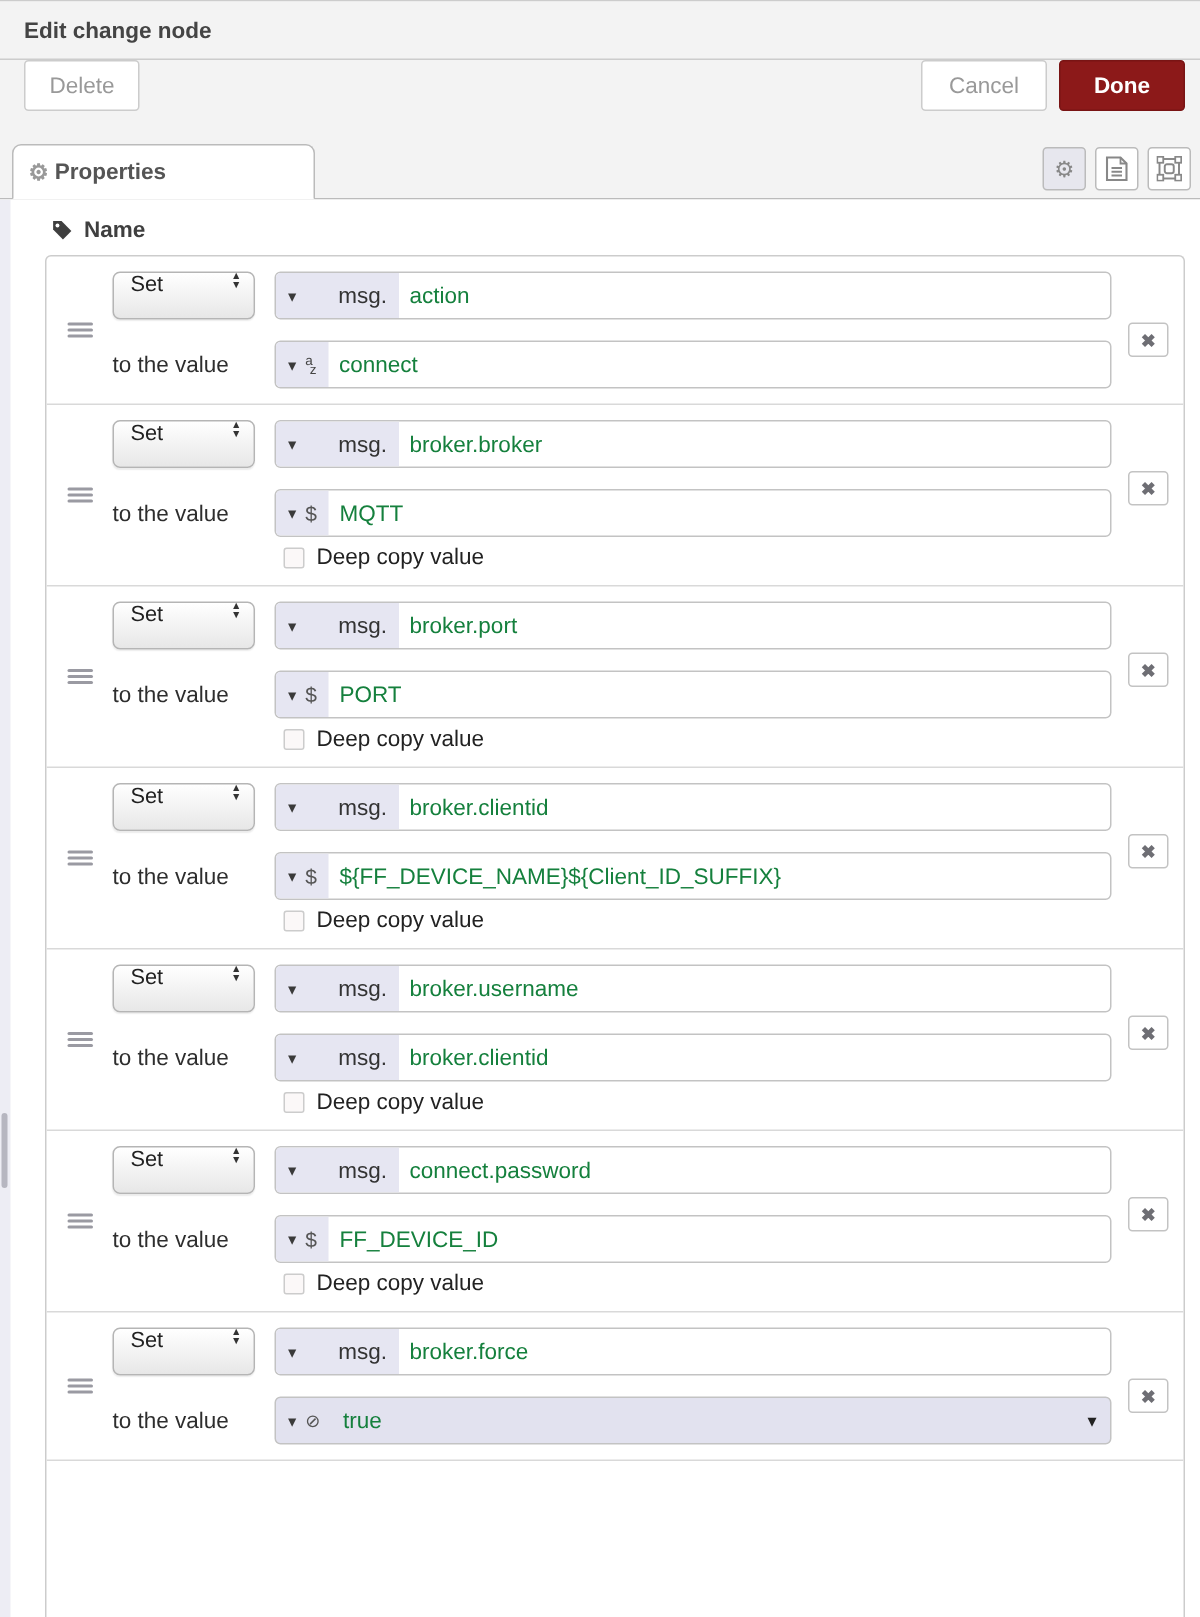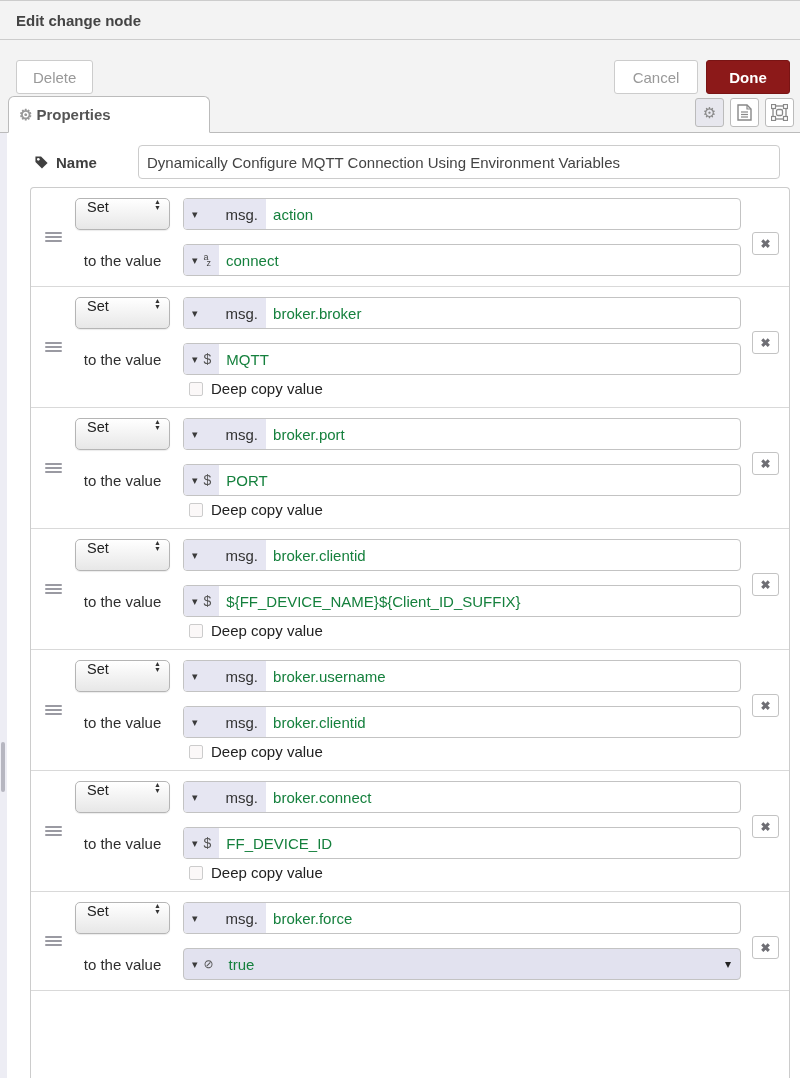--- a/index.html
+++ b/index.html
@@ -7,21 +7,21 @@
     font-family:"Liberation Sans", sans-serif; color:#333; }
 
   .dialog { width:800px; height:1078px; display:flex; flex-direction:column; border-top:1px solid #ccc; }
 
   
   .dlg-header { height:39px; background:#f3f3f3; border-bottom:1px solid #ccc;
     display:flex; align-items:center; padding-left:16px; }
   .dlg-title { font-size:15px; font-weight:bold; color:#444; }
 
   
-  .btn-bar { height:54px; background:#f3f3f3; display:flex; align-items:flex-end;
+  .btn-bar { height:54px; background:#f3f3f3; display:flex; align-items:flex-start;
     padding:0 10px 0 16px; gap:8px; }
   .btn { height:34px; min-width:70px; padding:0 16px; font-size:15px;
     background:#fff; border:1px solid #ccc; border-radius:3px; color:#999; cursor:pointer;
     font-family:"Liberation Sans", sans-serif; }
   .btn-done { background:#8c1919; border-color:#791414; color:#fff; font-weight:bold; min-width:84px; }
   .btn-cancel { min-width:84px; }
   .spacer { flex:1; }
 
   
   .tab-bar { height:39px; background:#f3f3f3; border-bottom:1px solid #bbb;
@@ -63,21 +63,21 @@
   .rrow { display:flex; align-items:center; gap:13px; }
   .rrow-b { margin-top:14px; }
 
   .set-select { width:95px; height:32px; border:1px solid #b5b5b5; border-radius:5px;
     background:linear-gradient(#ffffff,#e7e7e7); display:flex; align-items:flex-start;
     padding:0 8px 0 11px; font-size:14.5px; color:#222; cursor:pointer;
     box-shadow:0 1px 1px rgba(0,0,0,0.08); }
   .set-select .sel-label { flex:1; }
   .sel-arrows { display:flex; flex-direction:column; font-size:7px; line-height:6px; color:#333; }
 
-  .to-label { width:95px; text-align:center; font-size:15px; color:#2e2e2e; }
+  .to-label { width:95px; text-align:left; font-size:15px; color:#2e2e2e; }
 
   .typed-input { flex:1; height:32px; border:1px solid #c3c3c3; border-radius:4px;
     background:#fff; display:flex; align-items:center; overflow:hidden; }
   .ti-prefix { align-self:stretch; display:flex; align-items:center; gap:6px;
     padding:0 8px 0 8px; background:#e6e6f2; cursor:pointer; }
   .ti-caret { font-size:11px; color:#3a3a3a; }
   .ti-value { font-size:15px; color:#15803d; padding-left:7px; white-space:nowrap; }
   .ic-msg { font-size:15px; color:#333;margin-left:22px; }
   .ic-env { font-size:14px; color:#555; }
   .ic-az { display:flex; flex-direction:column; line-height:6.5px; font-size:9px; color:#444; }
@@ -160,21 +160,20 @@
     </div>
 
     <div class="name-row">
       <span class="field-label">
         <svg class="icon-svg" width="15" height="15" viewBox="0 0 16 16">
           <path d="M1.5 1.5 L7.5 1.5 L14.5 8.5 L8.5 14.5 L1.5 7.5 Z" fill="#3f3f3f"></path>
           <circle cx="4.6" cy="4.6" r="1.4" fill="#fff"></circle>
         </svg>
         <span>Name</span>
       </span>
-      <input class="name-input" value="Dynamically Configure MQTT Connection Using Environment Variables" style="">
     </div>
 
 
     <div class="rules-box">
       <div>
           <div class="rule">
     <div class="rule-handle">
               <i></i>
               <i></i>
               <i></i>
@@ -410,21 +409,21 @@
           <span class="sel-arrows">
             <span>▲</span>
                     <span>▼</span>
           </span>
         </div>
         <div class="typed-input type-msg">
           <span class="ti-prefix">
             <span class="ti-caret">▾</span>
             <span class="ic-msg">msg.</span>
           </span>
-          <span class="ti-value">broker.connect</span>
+          <span class="ti-value">connect.password</span>
         </div>
       </div>
       <div class="rrow rrow-b">
         <span class="to-label">to the value</span>
         <div class="typed-input type-env">
           <span class="ti-prefix">
             <span class="ti-caret">▾</span>
 
             <span class="ic-env">$</span>
 

